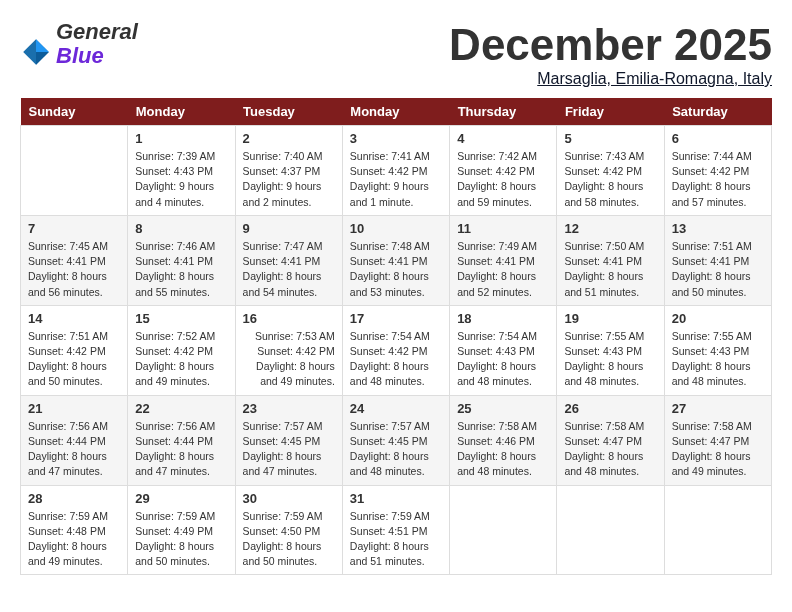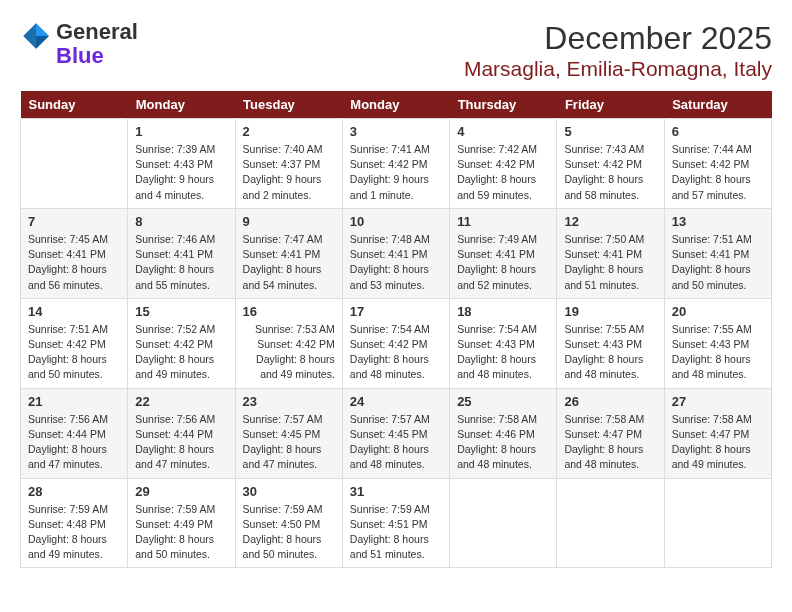--- a/index.html
+++ b/index.html
@@ -11,43 +11,45 @@
       padding: 20px;
     }
     .header {
       display: flex;
       justify-content: space-between;
       align-items: flex-start;
       margin-bottom: 10px;
     }
     .logo {
       display: flex;
-      align-items: flex-start;
+      align-items: flex-end;
+      font-style: italic;
     }
     .logo-text {
       font-size: 22px;
       font-weight: bold;
       line-height: 1.1;
     }
     .logo-general { color: #333; }
     .logo-blue { color: #6d28d9; }
     .logo-icon {
       width: 32px;
       height: 32px;
       margin-right: 4px;
     }
     .title-block { text-align: right; }
     .month-title {
-      font-size: 32px;
-      font-weight: normal;
+      font-size: 44px;
+      font-weight: bold;
       color: #333;
     }
     .location {
-      font-size: 21px;
-      color: #7f1d1d;
+      font-size: 16px;
+      color: #0f172a;
+      text-decoration: underline;
     }
     table {
       width: 100%;
       border-collapse: collapse;
       table-layout: fixed;
     }
     th {
       background-color: #7f1d1d;
       color: #fff;
       text-align: left;

